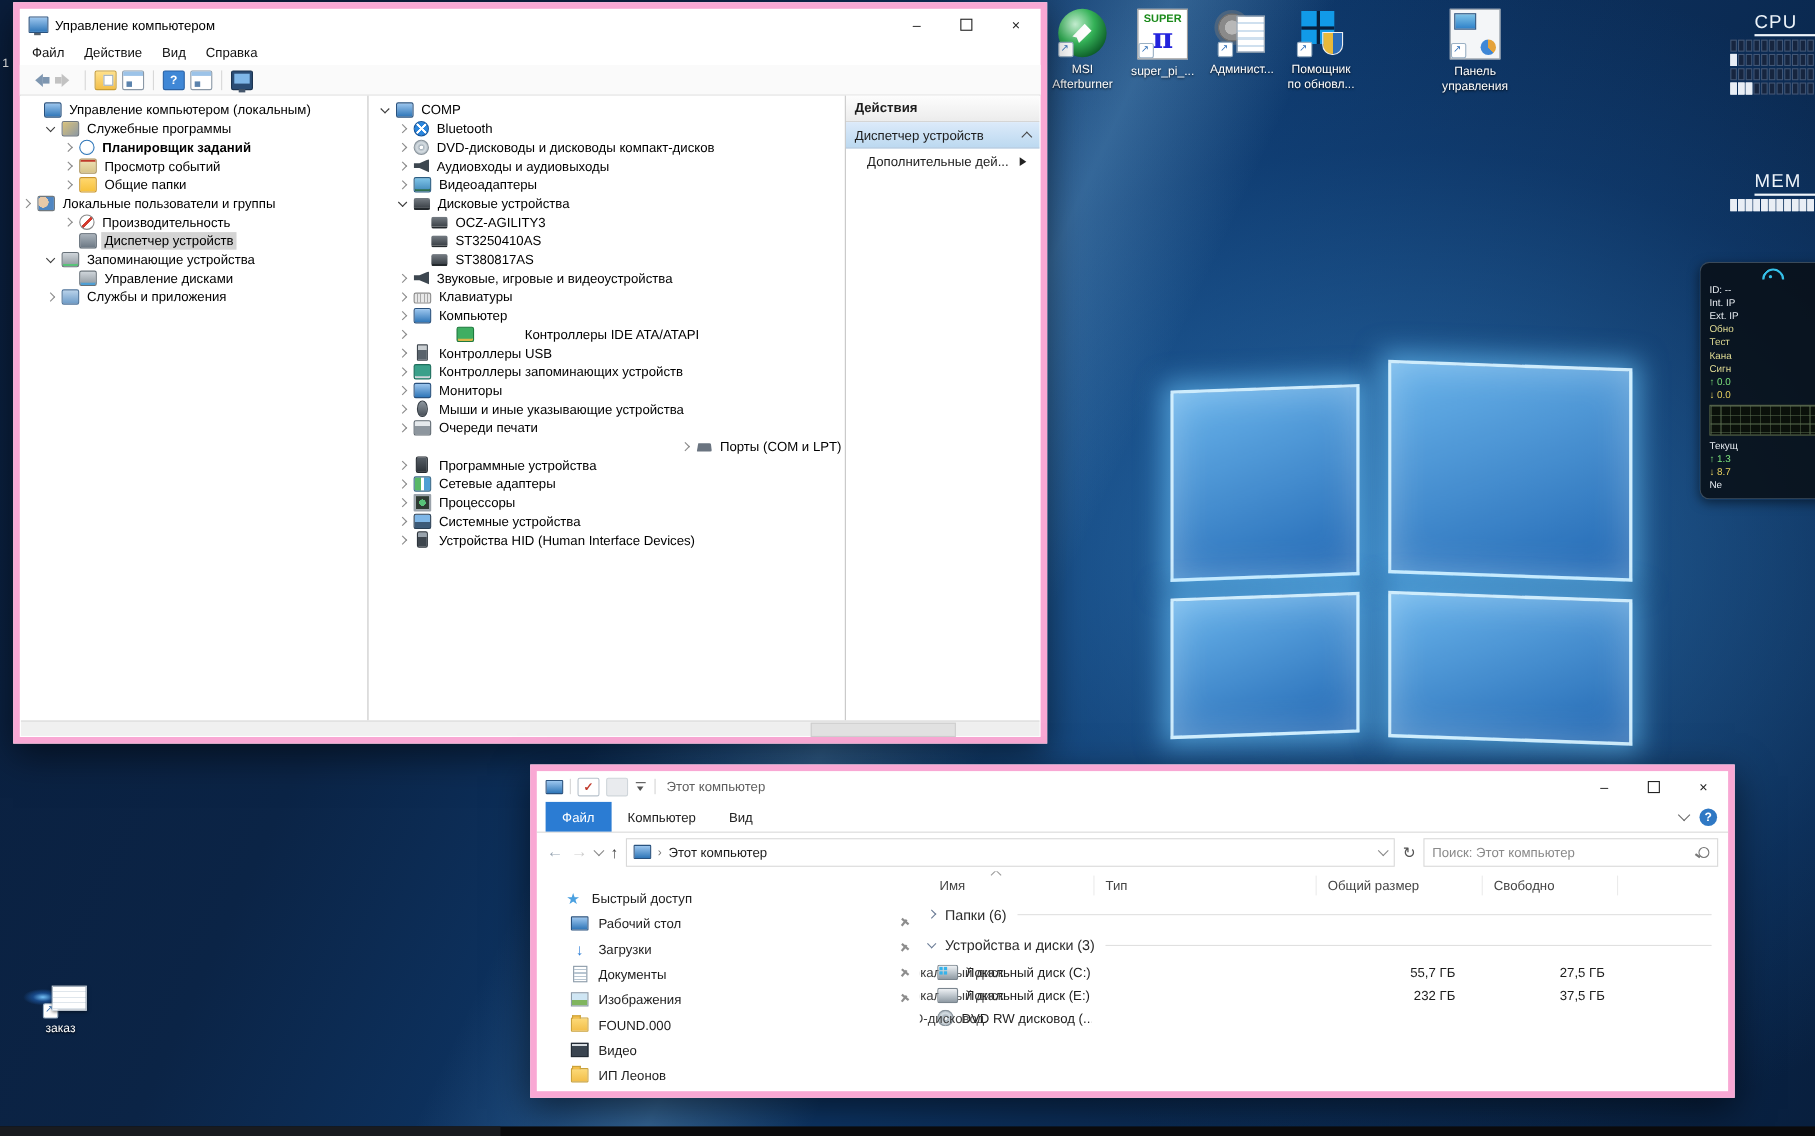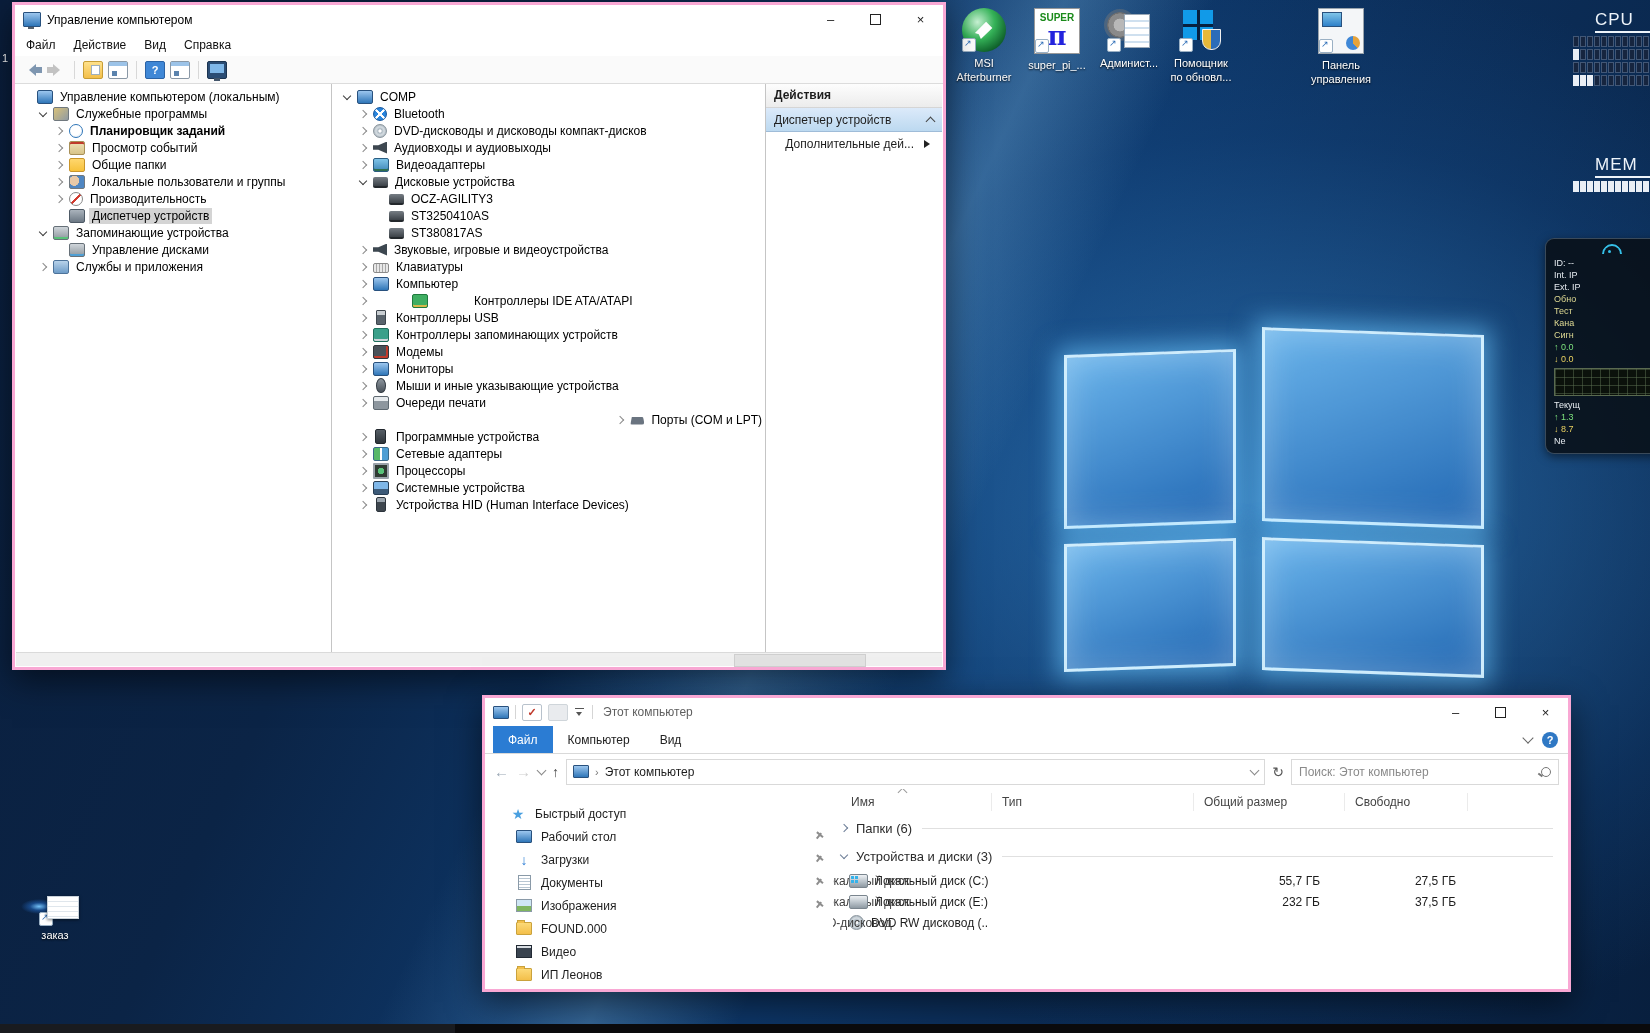--- a/index.html
+++ b/index.html
@@ -16,21 +16,21 @@
   .pane{position:absolute;background:linear-gradient(160deg, rgba(110,185,240,.95), rgba(34,105,182,.92));
     border:3px solid rgba(215,242,255,.95);
     box-shadow:0 0 24px 7px rgba(110,200,255,.6), inset 0 0 34px rgba(255,255,255,.28);}
   .pane.tl{left:1064px;top:352px;width:166px;height:168px;transform:skewY(-2deg);}
   .pane.tr{left:1262px;top:331px;width:216px;height:188px;transform:skewY(2deg);}
   .pane.bl{left:1064px;top:541px;width:166px;height:122px;transform:skewY(-2deg);}
   .pane.br{left:1262px;top:541px;width:216px;height:127px;transform:skewY(2deg);}
   .stray{position:absolute;left:2px;top:52px;color:#fff;font-size:11px;}
 
   
-  .win{position:absolute;background:#fff;border:3px solid #f9a8d4;box-shadow:0 10px 32px rgba(0,0,0,.55);}
+  .win{position:absolute;background:#fff;border:6px solid #f9a8d4;box-shadow:0 10px 32px rgba(0,0,0,.55);}
   .tbar{height:29px;display:flex;align-items:center;padding-left:8px;}
   .t-text{font-size:12px;color:#000;margin-left:6px;}
   .winbtns{margin-left:auto;display:flex;height:100%;}
   .wbtn{width:45px;height:100%;display:flex;align-items:center;justify-content:center;font-size:13px;color:#222;}
   .maxbox{width:9px;height:9px;border:1px solid #222;display:inline-block;}
   .appico{width:16px;height:13px;background:linear-gradient(#9cc6ee,#2f76b8);border:1px solid #28517e;border-radius:1px;position:relative;flex:0 0 auto;}
   .appico::after{content:"";position:absolute;left:4px;bottom:-3px;width:6px;height:2px;background:#55606b;}
 
   
   #cm{left:12px;top:2px;width:928px;height:662px;}
@@ -456,21 +456,21 @@
         <div class="trow" style="padding-left: 38px;">
           <span class="chev"></span>
           <span class="ic i-event"></span>
           <span class="tlabel">Просмотр событий</span>
         </div>
         <div class="trow" style="padding-left: 38px;">
           <span class="chev"></span>
           <span class="ic i-shared"></span>
           <span class="tlabel">Общие папки</span>
         </div>
-        <div class="trow" style="padding-left: 38px;">
+        <div class="trow" style="">
           <span class="chev"></span>
           <span class="ic i-users"></span>
           <span class="tlabel">Локальные пользователи и группы</span>
         </div>
         <div class="trow" style="padding-left: 38px;">
           <span class="chev"></span>
           <span class="ic i-perf"></span>
           <span class="tlabel">Производительность</span>
         </div>
         <div class="trow" style="padding-left: 38px;">
@@ -562,25 +562,20 @@
         </div>
         <div class="trow" style="padding-left: 26px;">
           <span class="chev"></span>
           <span class="ic d-usb"></span>
           <span class="tlabel">Контроллеры USB</span>
         </div>
         <div class="trow" style="padding-left: 26px;">
           <span class="chev"></span>
           <span class="ic d-storctl"></span>
           <span class="tlabel">Контроллеры запоминающих устройств</span>
-        </div>
-        <div class="trow" style="padding-left: 26px;">
-          <span class="chev"></span>
-          <span class="ic d-modem"></span>
-          <span class="tlabel">Модемы</span>
         </div>
         <div class="trow" style="padding-left: 26px;">
           <span class="chev"></span>
           <span class="ic d-mon"></span>
           <span class="tlabel">Мониторы</span>
         </div>
         <div class="trow" style="padding-left: 26px;">
           <span class="chev"></span>
           <span class="ic d-mouse"></span>
           <span class="tlabel">Мыши и иные указывающие устройства</span>

